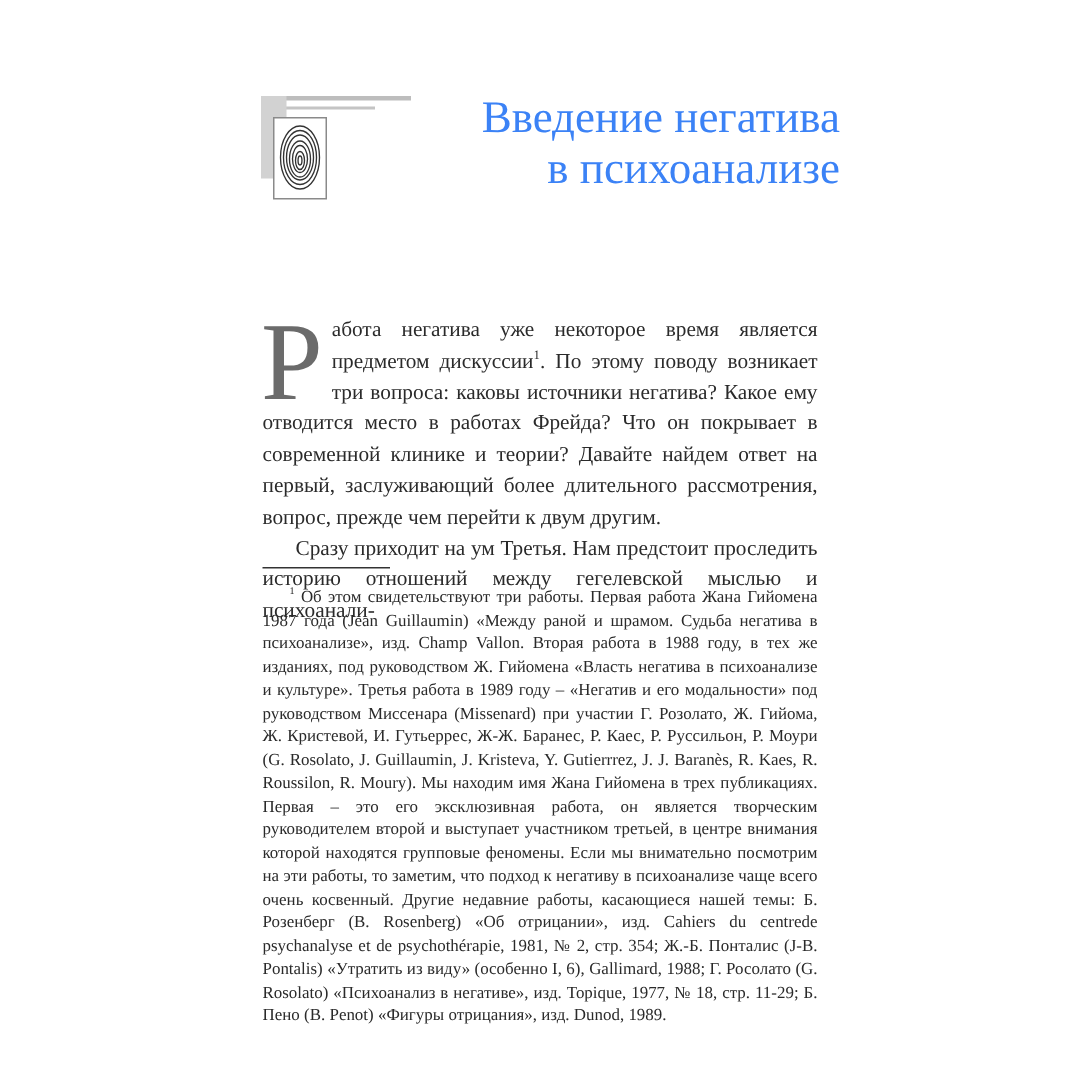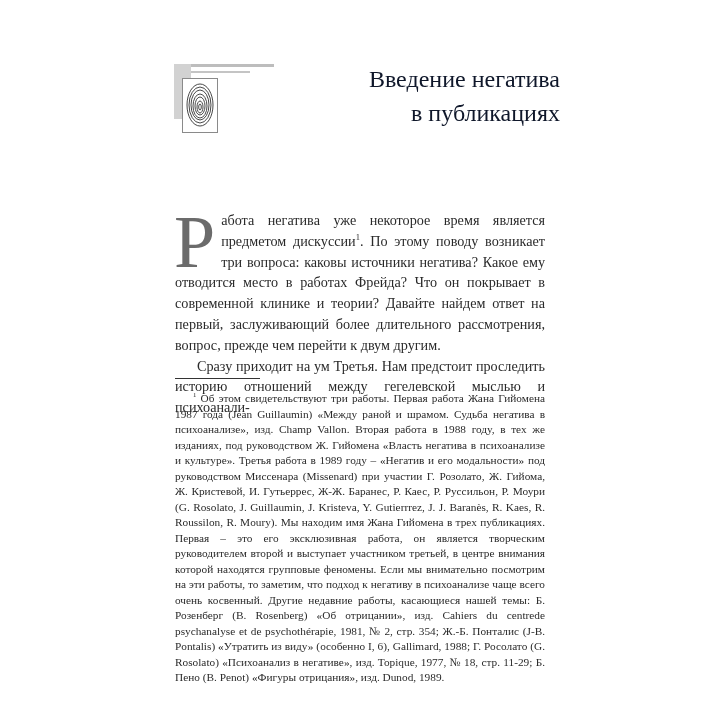--- a/index.html
+++ b/index.html
@@ -5,21 +5,21 @@
   html, body { margin:0; padding:0; background:#ffffff; }
   body { width:720px; height:720px; position:relative; overflow:hidden;
          font-family:"Liberation Serif","DejaVu Serif",serif; color:#2a2a2a; }
   .deco { position:absolute; left:160px; top:55px; width:130px; height:80px; }
   .deco .bar1 { position:absolute; left:14px; top:9px; width:100px; height:3px; background:#bdbdbd; }
   .deco .bar2 { position:absolute; left:30px; top:16px; width:60px; height:2px; background:#c4c4c4; }
   .deco .block { position:absolute; left:14px; top:9px; width:17px; height:55px; background:#d2d2d2; }
   .deco .frame { position:absolute; left:22px; top:23px; width:36px; height:55px; border:1px solid #8a8a8a; background:#fff; box-sizing:border-box; }
   .deco .frame svg { position:absolute; left:2px; top:3px; }
   .title { position:absolute; right:160px; top:62px; text-align:right;
-           font-size:24px; line-height:34px; color:#0f172a; font-weight:normal; margin:0; }
+           font-size:30px; line-height:34px; color:#3b82f6; font-weight:normal; margin:0; }
   .main { position:absolute; left:175px; top:210px; width:370px;
           font-size:14.2px; line-height:20.8px; text-align:justify; margin:0; }
   .main p { margin:0; }
   .dropcap { float:left; font-size:74px; line-height:60px; color:#6b6b6b; margin:2px 6px 0 -1px; padding:0; }
   .indent { text-indent:22px; }
   .rule { position:absolute; left:175px; top:378px; width:85px; height:1px; background:#333; }
   .foot { position:absolute; left:175px; top:391px; width:370px; font-size:11.3px;
           line-height:15.5px; text-align:justify; color:#2a2a2a; margin:0; text-indent:18px; }
   sup { font-size:0.6em; line-height:0; }
 </style>
@@ -40,21 +40,21 @@
         <ellipse cx="15" cy="24" rx="5" ry="9"></ellipse>
         <ellipse cx="15" cy="25" rx="3" ry="6"></ellipse>
         <ellipse cx="15" cy="25" rx="1.3" ry="3"></ellipse>
       </g>
     </svg>
   </div>
 </div>
 
 <h1 class="title">
   <span>Введение негатива</span><br>
-  <span>в публикациях</span>
+  <span>в психоанализе</span>
 </h1>
 
 <div class="main">
   <p><span class="dropcap">Р</span><span>абота негатива уже некоторое время является предметом дискуссии</span><sup>1</sup><span>. По этому поводу возникает три вопроса: каковы источники негатива? Какое ему отводится место в работах Фрейда? Что он покрывает в современной клинике и теории? Давайте найдем ответ на первый, заслуживающий более длительного рассмотрения, вопрос, прежде чем перейти к двум другим.</span></p>
   <p class="indent">Сразу приходит на ум Третья. Нам предстоит проследить историю отношений между гегелевской мыслью и психоанали-</p>
 </div>
 
 <div class="rule"></div>
 
 <p class="foot"><sup>1</sup><span> Об этом свидетельствуют три работы. Первая работа Жана Гийомена 1987 года (Jean Guillaumin) «Между раной и шрамом. Судьба негатива в психоанализе», изд. Champ Vallon. Вторая работа в 1988 году, в тех же изданиях, под руководством Ж. Гийомена «Власть негатива в психоанализе и культуре». Третья работа в 1989 году – «Негатив и его модальности» под руководством Миссенара (Missenard) при участии Г. Розолато, Ж. Гийома, Ж. Кристевой, И. Гутьеррес, Ж-Ж. Баранес, Р. Каес, Р. Руссильон, Р. Моури (G. Rosolato, J. Guillaumin, J. Kristeva, Y. Gutierrrez, J. J. Baranès, R. Kaes, R. Roussilon, R. Moury). Мы находим имя Жана Гийомена в трех публикациях. Первая – это его эксклюзивная работа, он является творческим руководителем второй и выступает участником третьей, в центре внимания которой находятся групповые феномены. Если мы внимательно посмотрим на эти работы, то заметим, что подход к негативу в психоанализе чаще всего очень косвенный. Другие недавние работы, касающиеся нашей темы: Б. Розенберг (B. Rosenberg) «Об отрицании», изд. Cahiers du centrede psychanalyse et de psychothérapie, 1981, № 2, стр. 354; Ж.-Б. Понталис (J-B. Pontalis) «Утратить из виду» (особенно I, 6), Gallimard, 1988; Г. Росолато (G. Rosolato) «Психоанализ в негативе», изд. Topique, 1977, № 18, стр. 11-29; Б. Пено (B. Penot) «Фигуры отрицания», изд. Dunod, 1989.</span></p>

